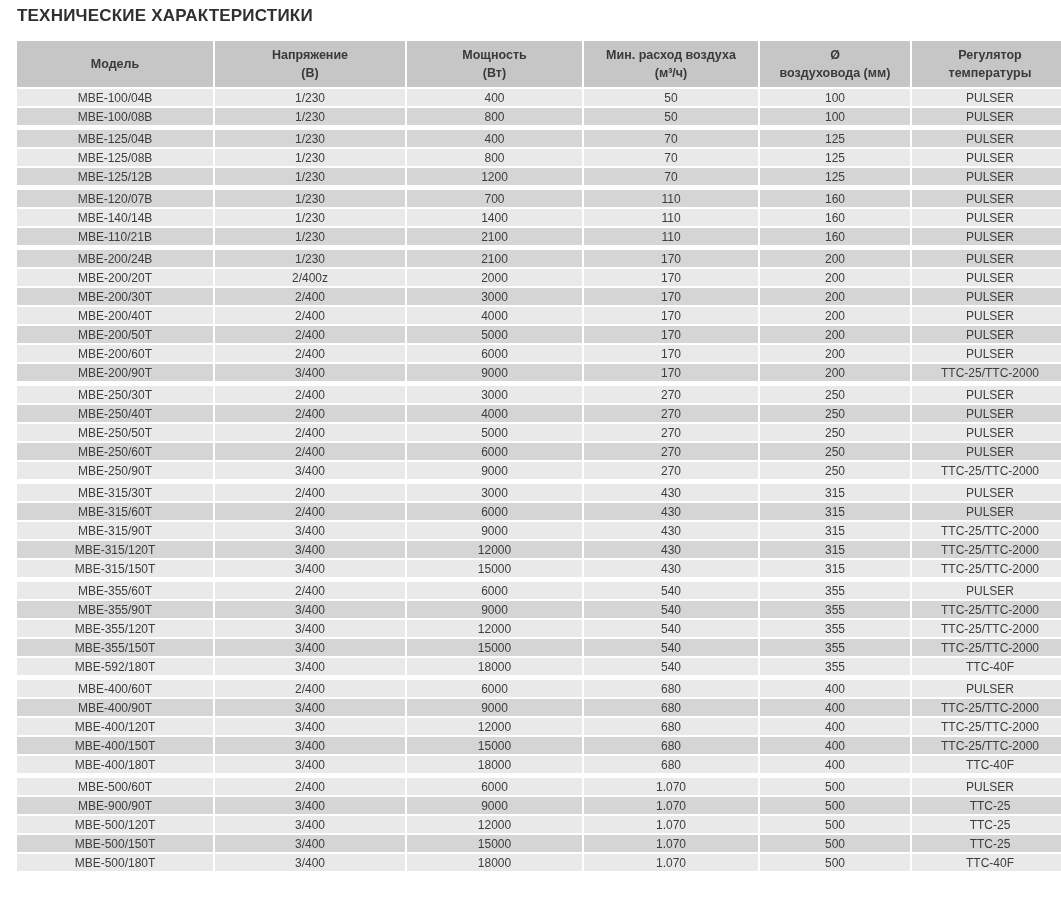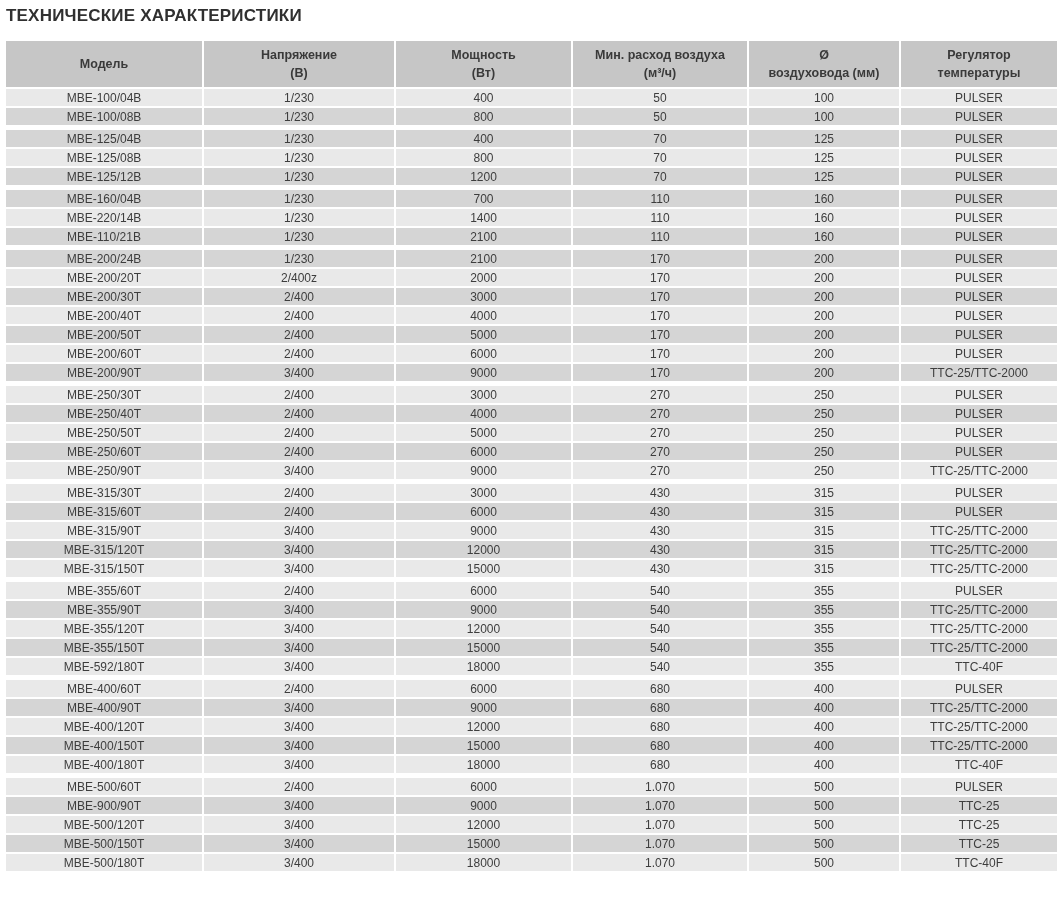--- a/index.html
+++ b/index.html
@@ -2,21 +2,21 @@
 <html style="--header-bg: #c6c6c6; --row-light: #e9e9e9; --row-dark: #d5d5d5; --cell-text: #3d3d3d; --header-text: #3a3a3a; --title-color: #303030;"><head>
 <meta charset="utf-8">
 <style>
   * { box-sizing: border-box; margin: 0; padding: 0; }
   html, body { background: #ffffff; }
   body {
     width: 1061px;
     font-family: "Liberation Sans", "DejaVu Sans", sans-serif;
     -webkit-font-smoothing: antialiased;
   }
-  .page { padding: 4px 10px 10px 6px; }
+  .page { padding: 4px 10px 10px 17px; }
   .page-title {
     font-size: 17px;
     font-weight: bold;
     letter-spacing: 0.2px;
     color: var(--title-color, #303030);
     margin: 2px 0 13px 0;
   }
   table.spec {
     width: 1041px;
     table-layout: fixed;
@@ -134,29 +134,29 @@
           <td class="num">1/230</td>
           <td class="num">1200</td>
           <td class="num">70</td>
           <td class="num">125</td>
           <td class="num">PULSER</td>
         </tr>
         <tr class="spacer">
           <td colspan="6"></td>
         </tr>
         <tr class="dark">
-          <td class="model">MBE-160/04B</td>
+          <td class="model">MBE-120/07B</td>
           <td class="num">1/230</td>
           <td class="num">700</td>
           <td class="num">110</td>
           <td class="num">160</td>
           <td class="num">PULSER</td>
         </tr>
         <tr class="light">
-          <td class="model">MBE-220/14B</td>
+          <td class="model">MBE-140/14B</td>
           <td class="num">1/230</td>
           <td class="num">1400</td>
           <td class="num">110</td>
           <td class="num">160</td>
           <td class="num">PULSER</td>
         </tr>
         <tr class="dark">
           <td class="model">MBE-110/21B</td>
           <td class="num">1/230</td>
           <td class="num">2100</td>

